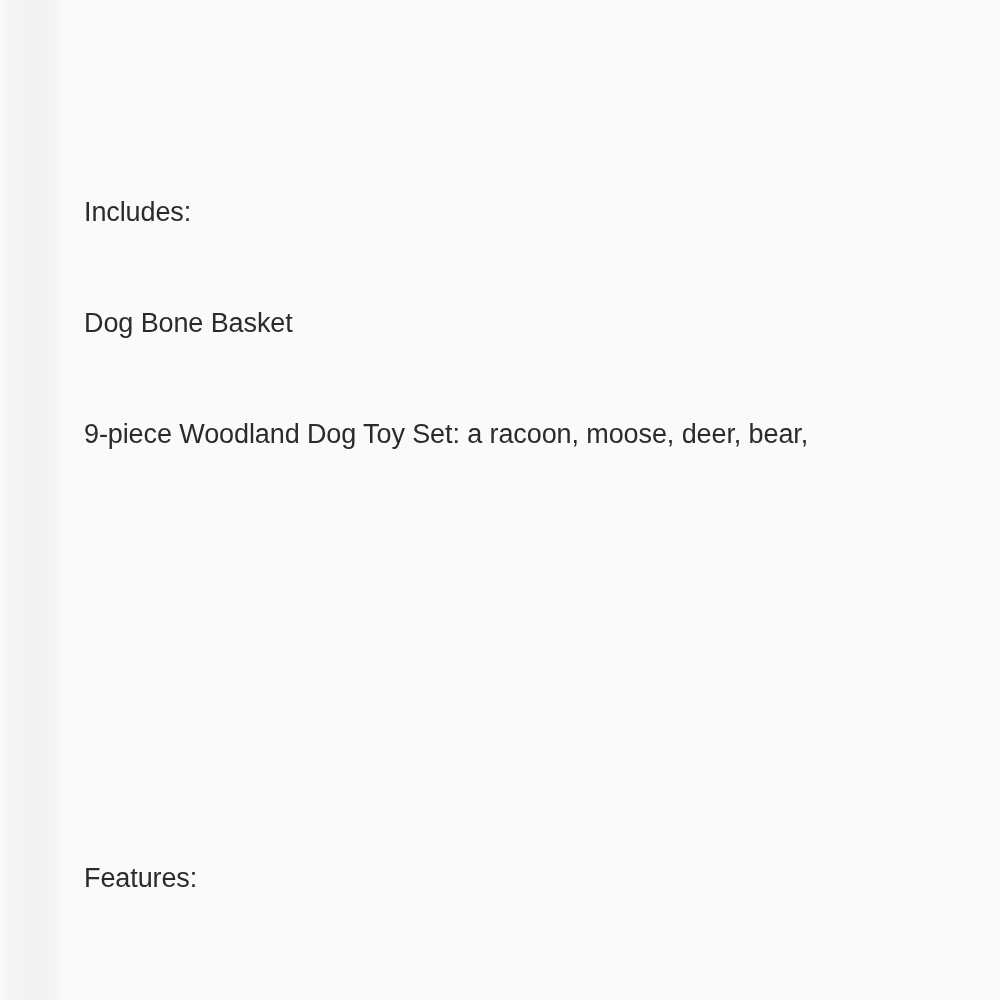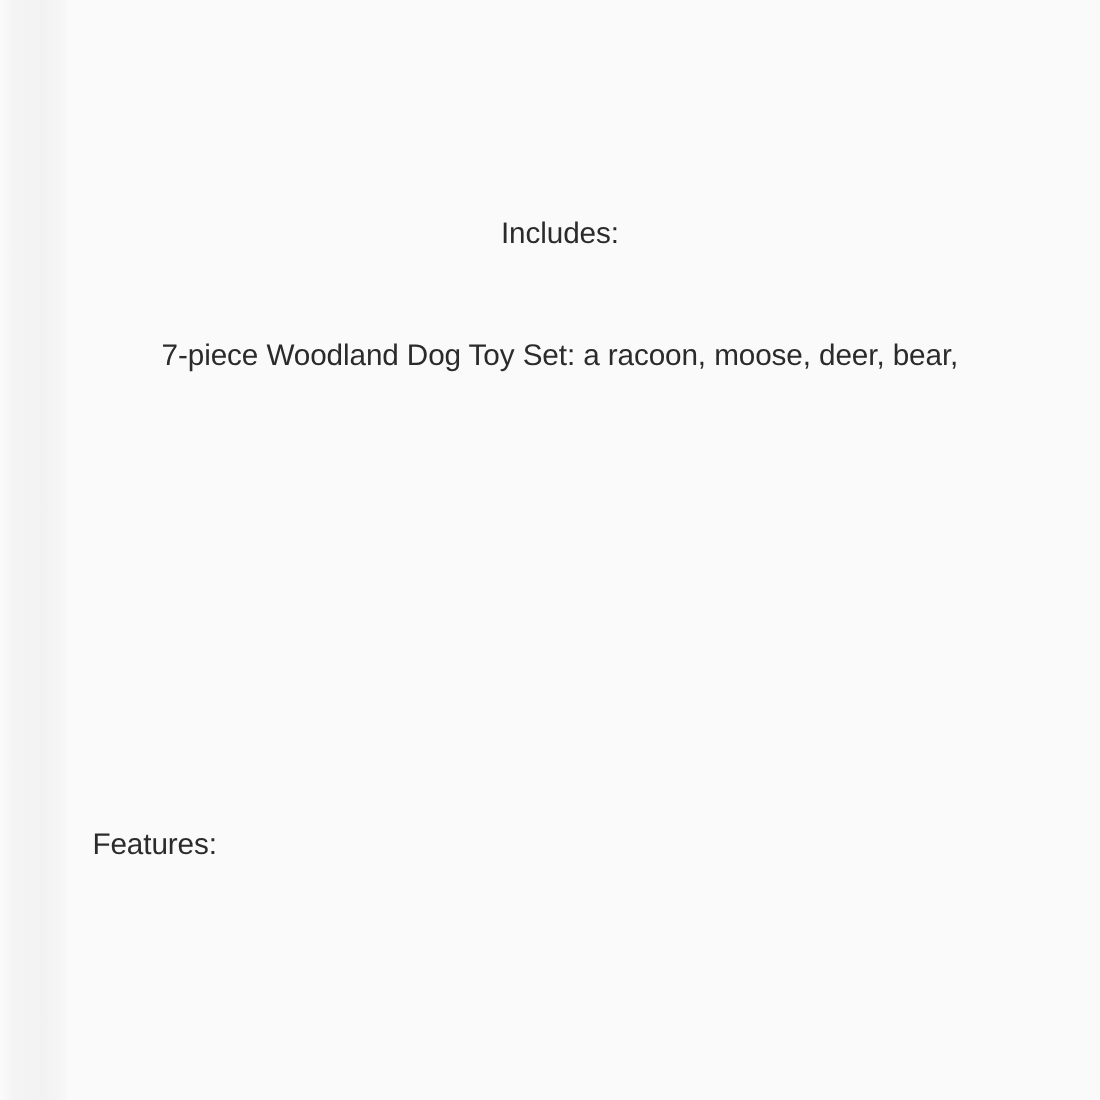--- a/index.html
+++ b/index.html
@@ -52,32 +52,33 @@
   .spacer-line {
     height: 37px;
   }
   .line {
     margin: 0;
     padding: 0;
     white-space: pre-wrap;
     height: 37px;
   }
   
-  #block-includes { padding-top: 9px; text-align: center; }
+  #block-includes { padding-top: 9px; }
 </style>
 </head>
 <body>
 
 <div id="left-edge-band"></div>
 
 <div id="description">
 
   <div class="section" id="block-includes">
     <p class="line">Includes:</p>
-    <p class="line">7-piece Woodland Dog Toy Set: a racoon, moose, deer, bear,</p>
+    <p class="line">Dog Bone Basket</p>
+    <p class="line">9-piece Woodland Dog Toy Set: a racoon, moose, deer, bear,</p>
   </div>
 
   <div class="spacer-line"></div>
 
   <div class="section">
     <p class="line">Features:</p>
     
     
     
     

